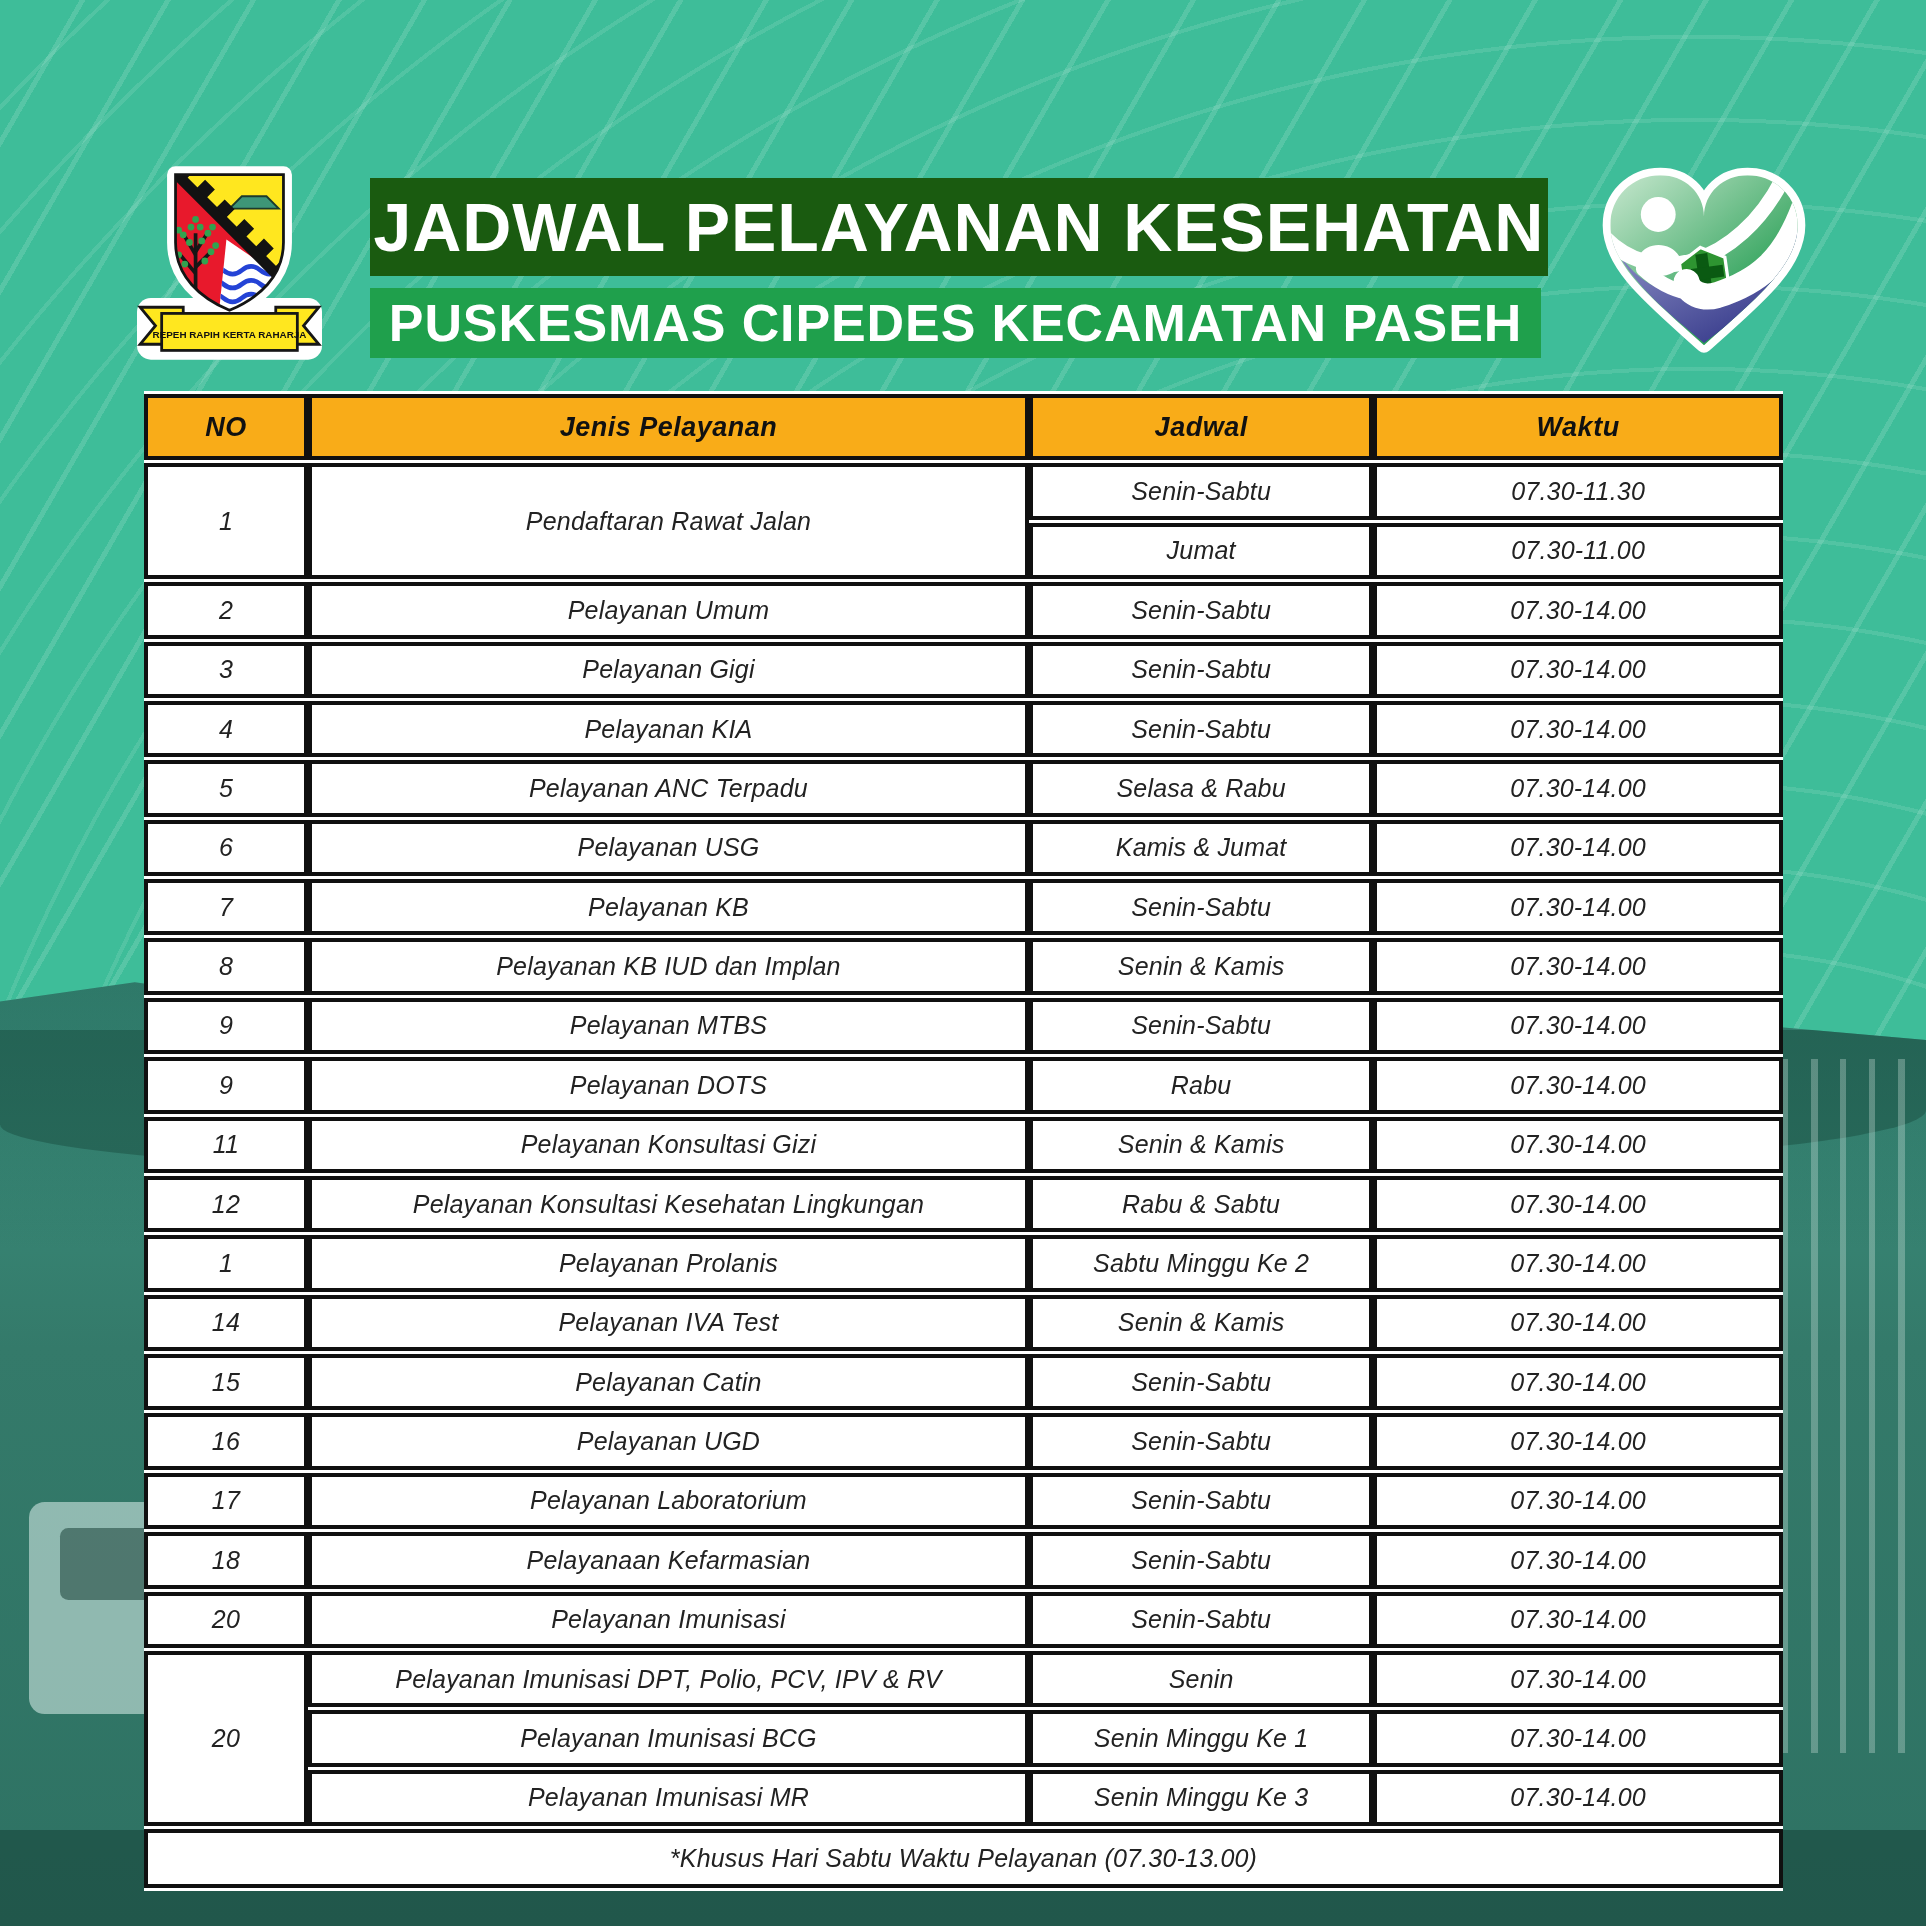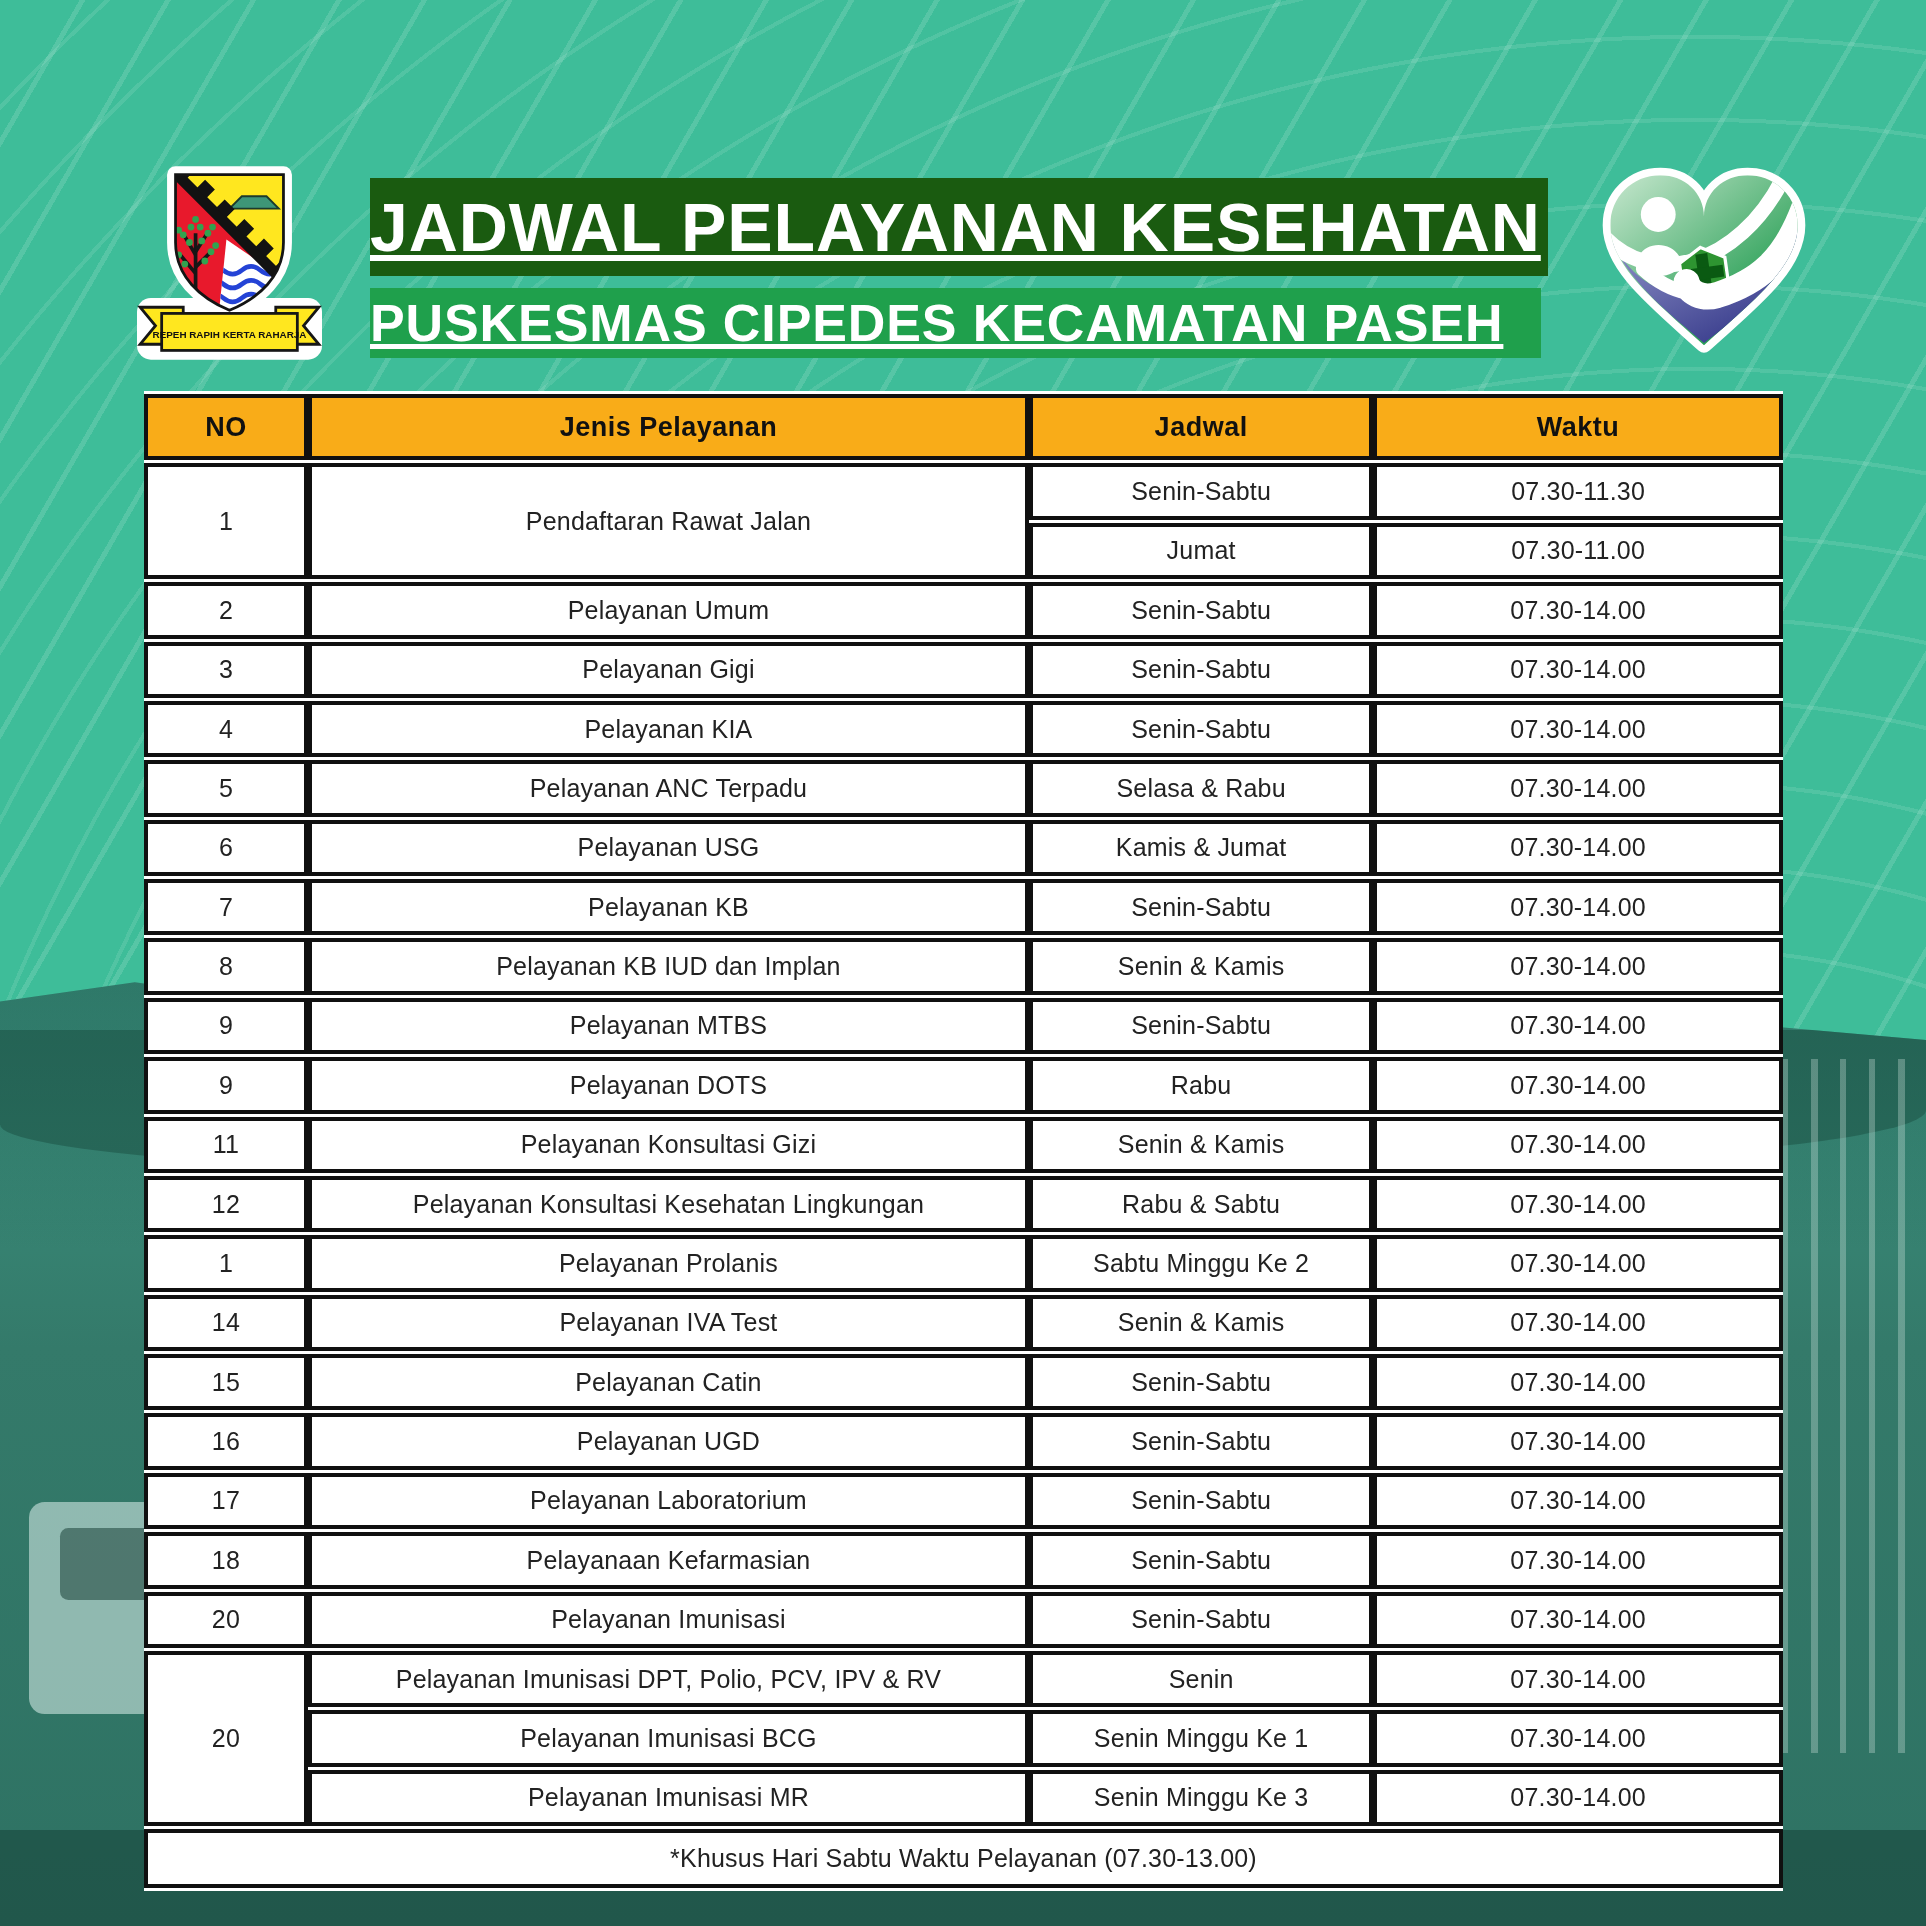--- a/index.html
+++ b/index.html
@@ -36,32 +36,32 @@
     background:rgba(223,241,236,.55);border-radius:15.7px;}
   .photo-band .van-glass{position:absolute;left:10%;top:12%;width:70%;height:34%;
     background:rgba(26,66,56,.55);border-radius:8.3px;}
   .photo-band .fence{position:absolute;right:0;top:10%;width:7.5%;height:72%;
     background:repeating-linear-gradient(90deg,rgba(240,250,246,.28) 0 6.5px,rgba(240,250,246,0) 6.5px 29px);}
   .photo-band .ground{position:absolute;bottom:0;left:0;right:0;height:10%;background:rgba(9,38,32,.35);}
 
   .content{position:absolute;inset:0;z-index:10;}
 
   
-  .banner{position:absolute;display:flex;align-items:center;color:#fff;font-weight:800;text-decoration:underline;}
+  .banner{position:absolute;display:flex;align-items:center;justify-content:center;color:#fff;font-weight:800;}
   .banner-title{left:370px;top:178px;width:1178px;height:98px;background:#1A5B10;
     font-size:68px;letter-spacing:0.9px;}
   .banner-sub{left:370px;top:288px;width:1171px;height:70px;background:#1FA04C;
     font-size:52px;letter-spacing:0.9px;}
 
   .gov-logo{position:absolute;left:137px;top:162px;width:185px;height:198px;}
   .heart-logo{position:absolute;left:1595px;top:160px;width:218px;height:207px;}
 
   
   .schedule-wrap{position:absolute;left:144px;top:391px;width:1639px;}
-  table.schedule{width:100%;border-collapse:separate;border-spacing:0 3.2px;background:#ffffff;}
+  table.schedule{width:100%;border-collapse:separate;border-spacing:0 3.2px;background:#ffffff;font-style:italic;}
   .schedule th,.schedule td{border:4.2px solid #101010;background:#ffffff;text-align:center;
     vertical-align:middle;padding:3.7px 8.3px;color:#222;}
   .schedule th{background:#F9AC18;color:#111;font-weight:700;font-size:27px;height:51px;letter-spacing:0.5px;}
   .schedule td{font-size:25px;font-weight:400;height:41px;letter-spacing:0.2px;}
   .schedule td.td-note{height:44px;}
 </style>
 </head>
 <body>
 
 <div id="poster">

